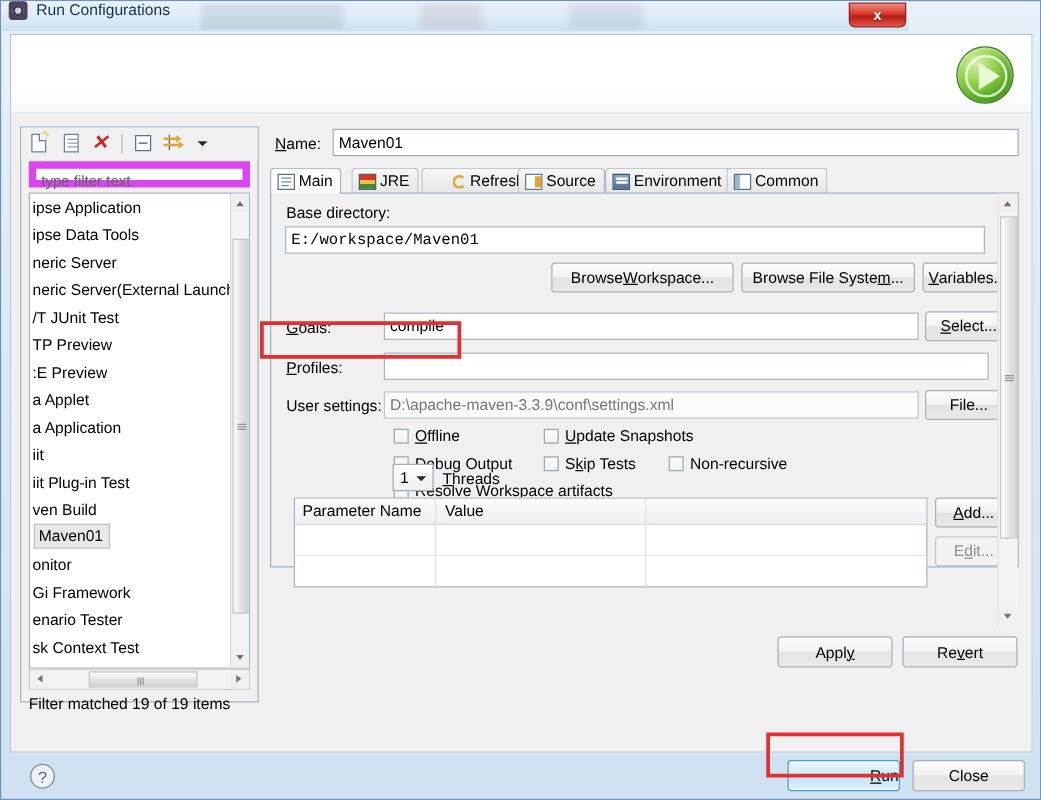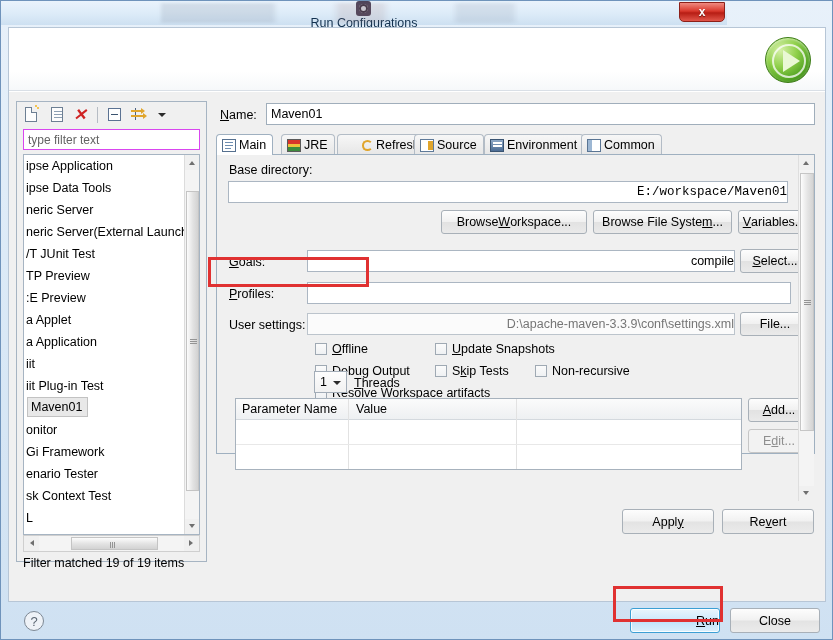--- a/index.html
+++ b/index.html
@@ -18,21 +18,21 @@
     width: 833px; height: 640px;
     background: linear-gradient(180deg,#e8f1fa 0%, #dceaf7 40%, #cfe1f2 100%);
     border: 1px solid #6f93bb;
   }
 
   
   #titlebar {
     position: absolute; left: 0; top: 0;
     width: 726px; height: 24px;
     background: linear-gradient(180deg,#eaf3fc 0%, #dcebf8 55%, #cde0f1 100%);
-    display: flex; align-items: center; flex-direction: column;
+    display: flex; 
   }
   #titlebar .tb-icon {
     width: 16px; height: 16px; margin-left: 6px; margin-right: 6px;
     position: relative;
   }
   .gear {
     width: 15px; height: 15px;
     background: #4b4259;
     border-radius: 3px;
     position: relative;
@@ -191,21 +191,21 @@
     border-left: 4px solid #e0a52c; border-top: 3px solid transparent; border-bottom: 3px solid transparent;
   }
   .ic-caret {
     position: absolute; left: 6px; top: 9px;
     border-left: 4px solid transparent; border-right: 4px solid transparent;
     border-top: 4px solid #2b2b2b;
   }
 
   #filterbox {
     position: absolute; left: 6px; top: 27px; width: 177px; height: 21px;
-    border: 1px solid #d946ef; background: #fff;
+    border: 6px solid #d946ef; background: #fff;
     font-size: 12px; color: #636363;
     padding: 3px 0 0 4px;
   }
 
   #listwrap {
     position: absolute; left: 6px; top: 52px; width: 177px; height: 381px;
     border: 1px solid #a6b4c2; background: #fff; overflow: hidden;
   }
   #listinner { position: absolute; left: 0; top: 0; width: 162px; height: 381px; overflow: hidden; }
   .litem {
@@ -353,21 +353,21 @@
   }
   .ico-common { background: #fff; border: 1px solid #5a7594; }
   .ico-common::after {
     content: ""; position: absolute; left: 0; top: 0; width: 4px; height: 11px;
     background: #9db7d3;
   }
 
   
   #pane {
     position: absolute; left: 3px; top: 53px; width: 599px; height: 300px;
-    background: #f0f0f0; border: 1px solid #9fb0c0; text-align: right;
+    background: #f0f0f0; border: 1px solid #9fb0c0;
   }
   #panebody {
     position: absolute; left: 0; top: 0; width: 582px; height: 346px;
     overflow: hidden;
   }
   .plabel { position: absolute; font-size: 12.5px; color: #000; }
   .ptext {
     position: absolute; height: 22px; border: 1px solid #abb6c2; background: #fff;
     font-size: 12.5px; color: #000; padding: 3px 0 0 4px; overflow: hidden; white-space: nowrap;
   }
@@ -563,20 +563,23 @@
               </div>
             <div class="litem-row">
                 <div class="litem">a Application</div>
               </div>
             <div class="litem-row">
                 <div class="litem">iit</div>
               </div>
             <div class="litem-row">
                 <div class="litem">iit Plug-in Test</div>
               </div>
+            <div class="litem-row">
+                <div class="litem">ven Build</div>
+              </div>
             <div class="litem-row"><div class="litem sel">Maven01</div></div>
             <div class="litem-row">
                 <div class="litem">onitor</div>
               </div>
             <div class="litem-row">
                 <div class="litem">Gi Framework</div>
               </div>
             <div class="litem-row">
                 <div class="litem">enario Tester</div>
               </div>

